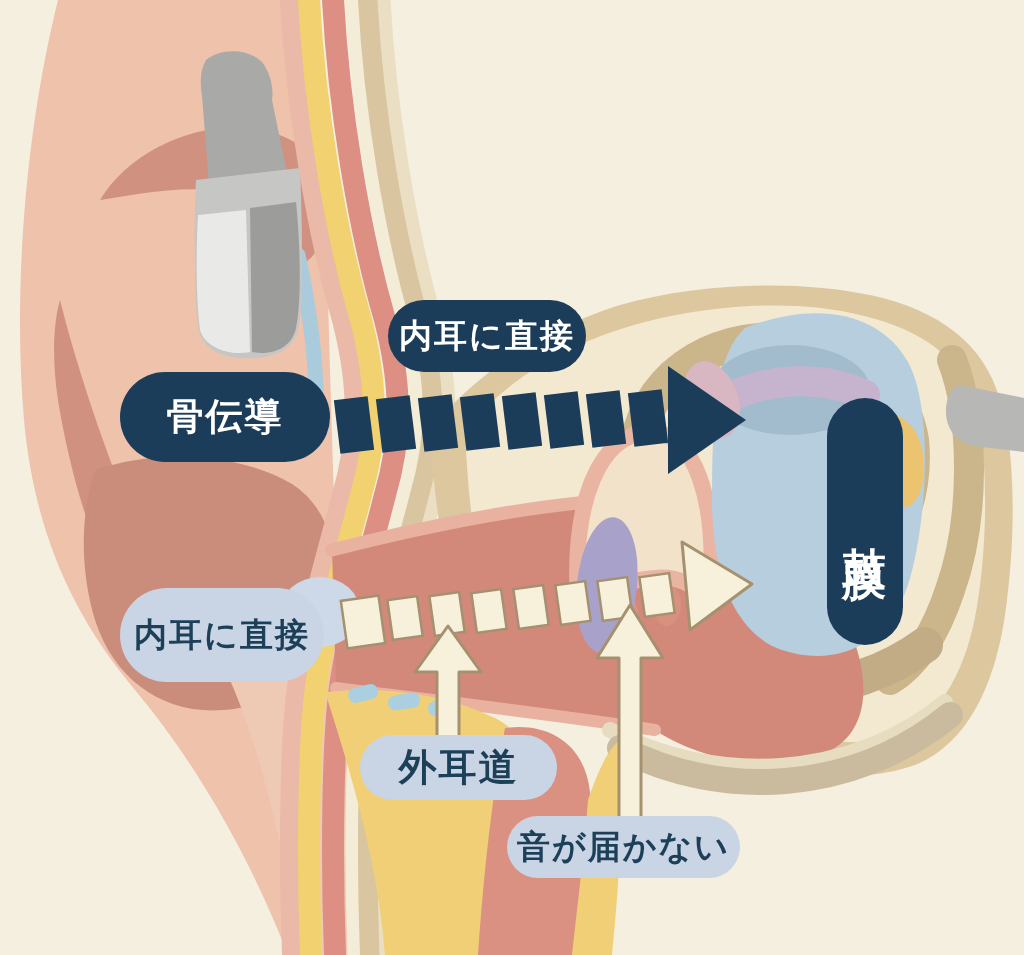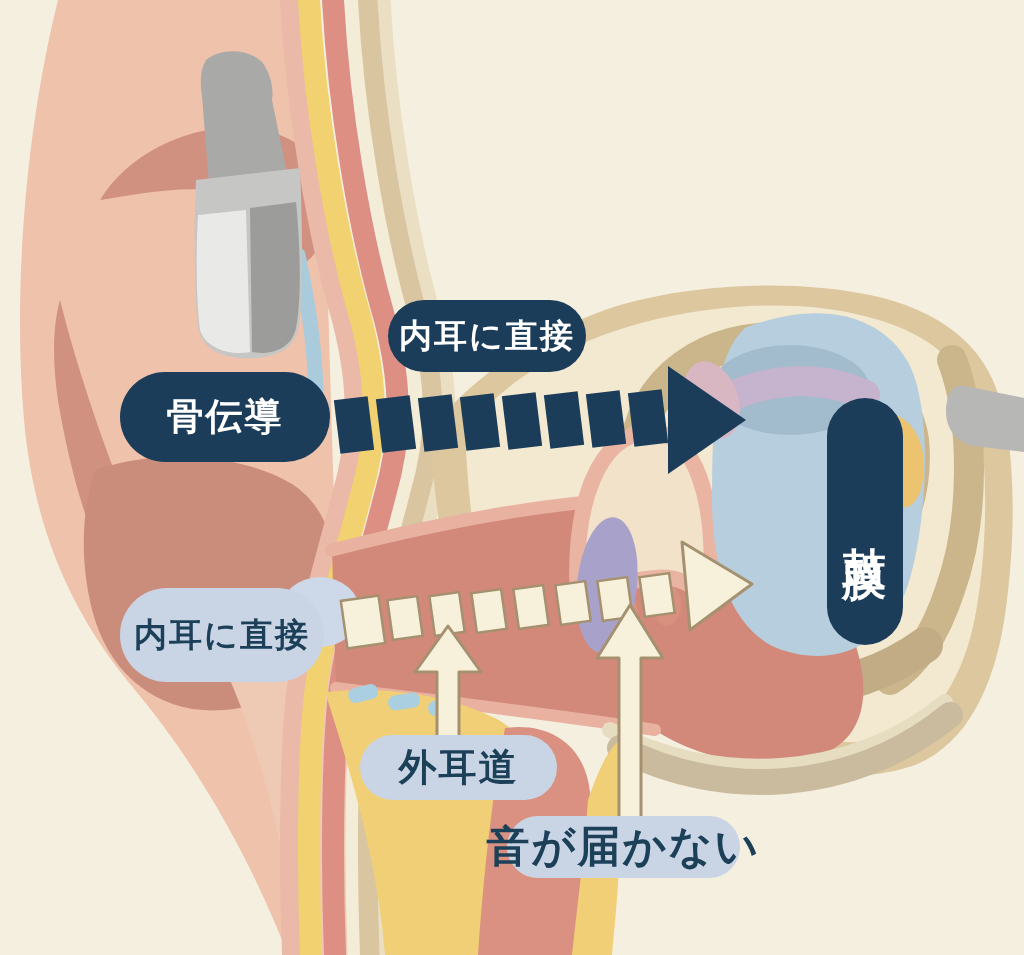--- a/index.html
+++ b/index.html
@@ -17,21 +17,21 @@
   .pill.navy{background:#1c3d59;color:#ffffff;}
   .pill.light{background:#c9d4e5;color:#1d4059;}
   .pill-top{left:388px;top:300px;width:198px;height:72px;font-size:33px;}
   .pill-bone{left:120px;top:372px;width:210px;height:90px;font-size:37px;}
   .pill-drum{
     left:827px;top:398px;width:76px;height:247px;font-size:44px;
     writing-mode:vertical-rl;text-orientation:upright;letter-spacing:10px;
   }
   .pill-inner-lower{left:120px;top:588px;width:204px;height:94px;font-size:33px;}
   .pill-canal{left:360px;top:735px;width:197px;height:65px;font-size:38px;text-align:center;}
-  .pill-noreach{left:507px;top:816px;width:233px;height:62px;font-size:43px;}
+  .pill-noreach{left:507px;top:816px;width:233px;height:62px;font-size:33px;}
 </style>
 </head>
 <body>
 
 <div id="stage">
 
   <svg width="1024" height="955" viewBox="0 0 1024 955">
 
     <rect x="0" y="0" width="1024" height="955" fill="#f5efe0"></rect>
 

